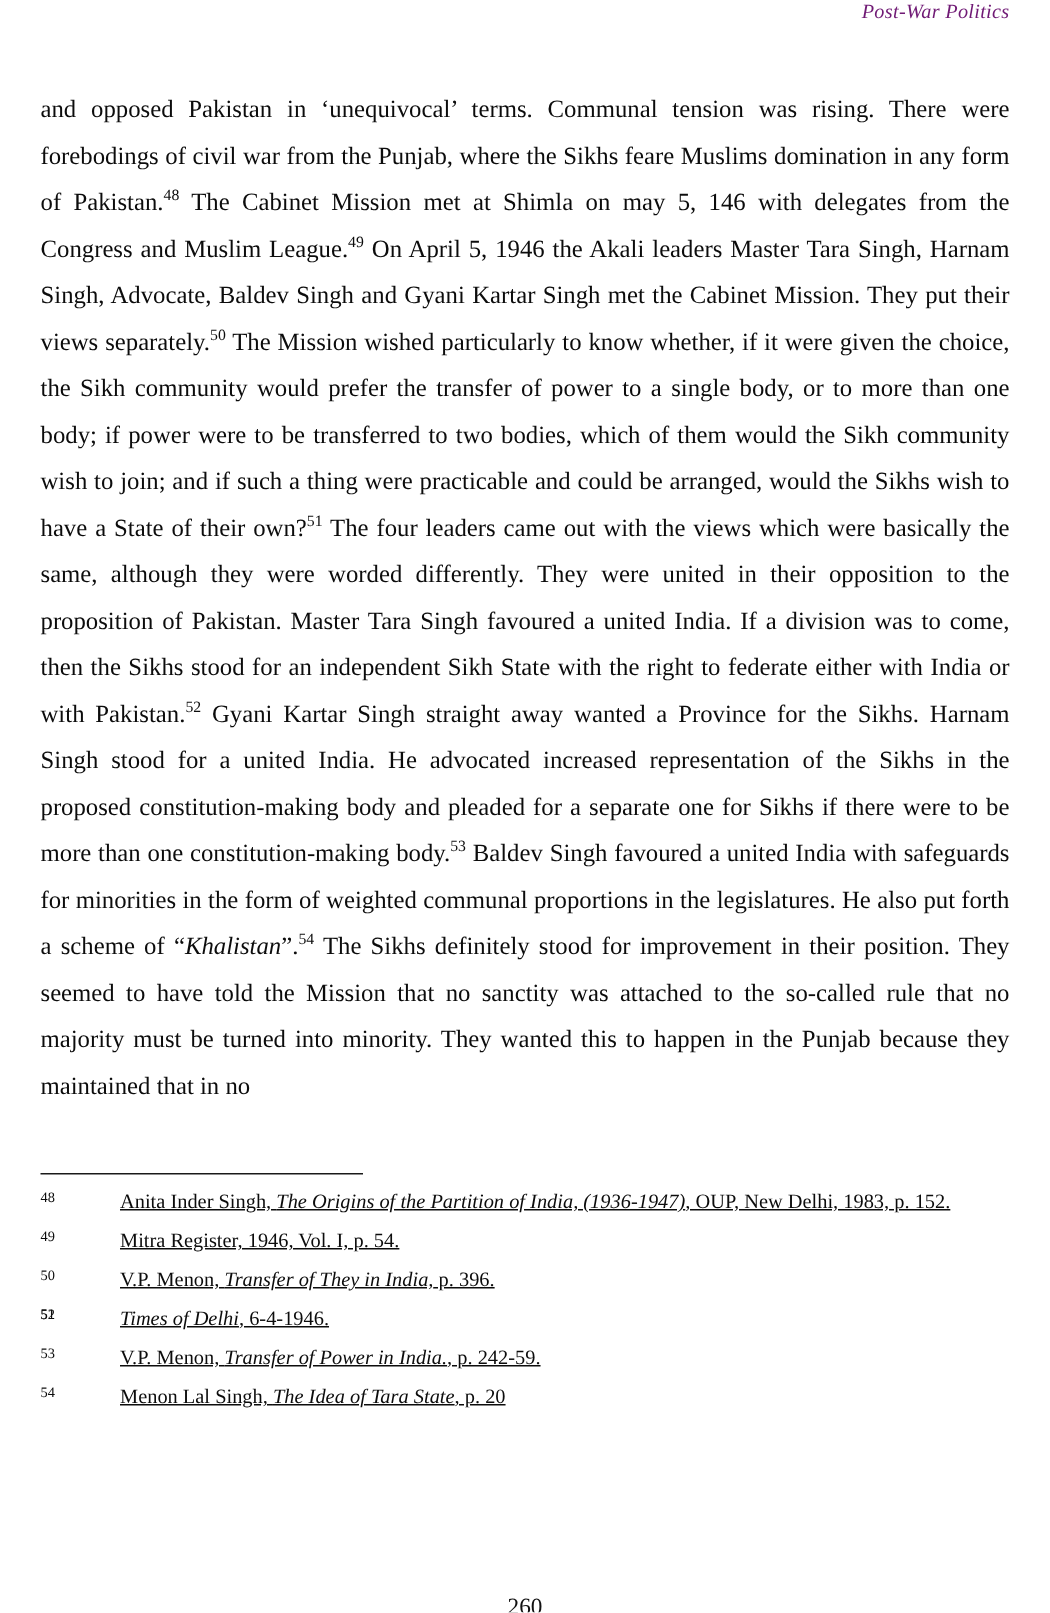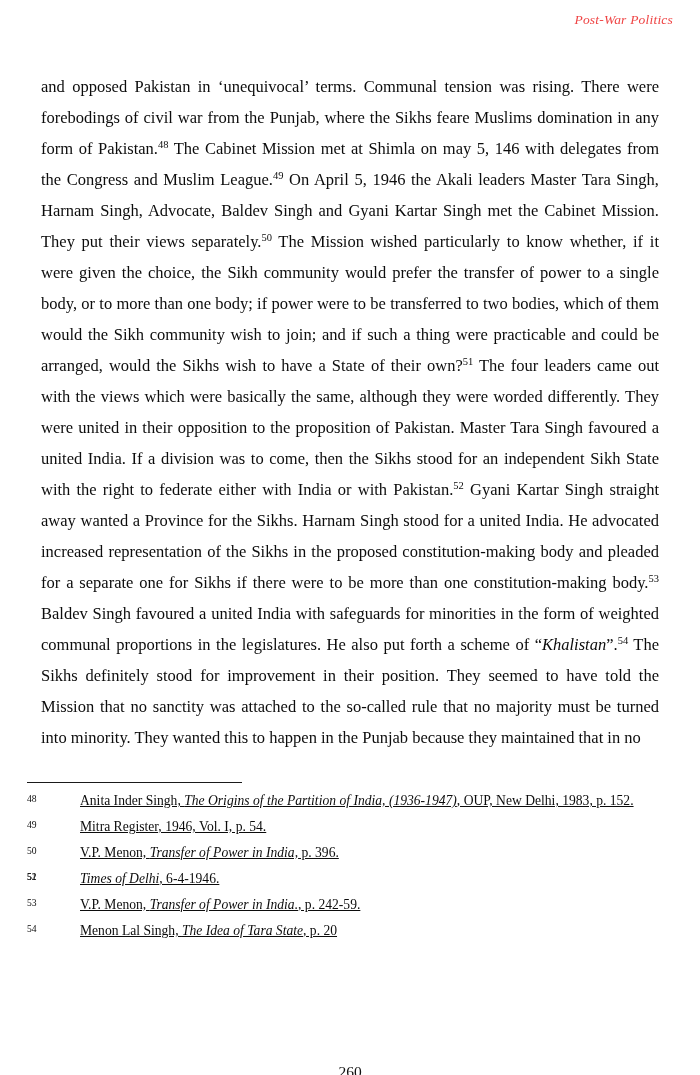--- a/index.html
+++ b/index.html
@@ -14,44 +14,44 @@
     background: #ffffff;
     overflow: hidden;
     font-family: "Liberation Serif", "DejaVu Serif", serif;
     color: #000000;
     box-sizing: border-box;
   }
 
   
   .running-header {
     position: absolute;
-    top: 12px;
+    top: 0;
     left: 27px;
     right: 27px;
     text-align: right;
     font-style: italic;
     font-size: 13.5px;
     letter-spacing: 0.2px;
-    color: #ef4444;
+    color: #701a75;
   }
 
   
   .body-block {
     position: absolute;
     top: 57px;
     left: 27px;
     width: 646px;
     font-size: 16.5px;
     line-height: 31px;
     text-align: justify;
     text-justify: inter-word;
     color: #0c0c0c;
   }
   .body-block p {
-    margin: 14px;
+    margin: 0;
     text-indent: 0;
   }
   sup {
     font-size: 10.5px;
     line-height: 0;
     vertical-align: super;
   }
   .ital { font-style: italic; }
 
   
@@ -109,21 +109,21 @@
 
   <div class="body-block">
     <p id="body-paragraph"><span>and opposed Pakistan in ‘unequivocal’ terms. Communal tension was rising. There were forebodings of civil war from the Punjab, where the Sikhs feare Muslims domination in any form of Pakistan.</span><sup>48</sup><span> The Cabinet Mission met at Shimla on may 5, 146 with delegates from the Congress and Muslim League.</span><sup>49</sup><span> On April 5, 1946 the Akali leaders Master Tara Singh, Harnam Singh, Advocate, Baldev Singh and Gyani Kartar Singh met the Cabinet Mission. They put their views separately.</span><sup>50</sup><span> The Mission wished particularly to know whether, if it were given the choice, the Sikh community would prefer the transfer of power to a single body, or to more than one body; if power were to be transferred to two bodies, which of them would the Sikh community wish to join; and if such a thing were practicable and could be arranged, would the Sikhs wish to have a State of their own?</span><sup>51</sup><span> The four leaders came out with the views which were basically the same, although they were worded differently. They were united in their opposition to the proposition of Pakistan. Master Tara Singh favoured a united India. If a division was to come, then the Sikhs stood for an independent Sikh State with the right to federate either with India or with Pakistan.</span><sup>52</sup><span> Gyani Kartar Singh straight away wanted a Province for the Sikhs. Harnam Singh stood for a united India. He advocated increased representation of the Sikhs in the proposed constitution-making body and pleaded for a separate one for Sikhs if there were to be more than one constitution-making body.</span><sup>53</sup><span> Baldev Singh favoured a united India with safeguards for minorities in the form of weighted communal proportions in the legislatures. He also put forth a scheme of “</span><span class="ital">Khalistan</span><span>”.</span><sup>54</sup><span> The Sikhs definitely stood for improvement in their position. They seemed to have told the Mission that no sanctity was attached to the so-called rule that no majority must be turned into minority. They wanted this to happen in the Punjab because they maintained that in no</span></p>
   </div>
 
   <div class="footnote-area">
     <div class="footnote-rule"></div>
     <div id="footnote-list">
         <div class="footnote"><span class="fn-num">48</span><span class="fn-text"><span>Anita Inder Singh, </span><span class="ital">The Origins of the Partition of India, (1936-1947)</span><span>, OUP, New Delhi, 1983, p. 152.</span></span></div>
         <div class="footnote"><span class="fn-num">49</span><span class="fn-text"><span>Mitra Register, 1946, Vol. I, p. 54.</span></span></div>
-        <div class="footnote"><span class="fn-num">50</span><span class="fn-text"><span>V.P. Menon, </span><span class="ital">Transfer of Power in India,</span><span> p. 396.</span></span></div>
+        <div class="footnote"><span class="fn-num">50</span><span class="fn-text"><span>V.P. Menon, </span><span class="ital">Transfer of They in India,</span><span> p. 396.</span></span></div>
         <div class="footnote"><span class="fn-num">51</span></div>
         <div class="footnote"><span class="fn-num">52</span><span class="fn-text"><span class="ital">Times of Delhi</span><span>, 6-4-1946.</span></span></div>
         <div class="footnote"><span class="fn-num">53</span><span class="fn-text"><span>V.P. Menon, </span><span class="ital">Transfer of Power in India.</span><span>, p. 242-59.</span></span></div>
         <div class="footnote"><span class="fn-num">54</span><span class="fn-text"><span>Menon Lal Singh, </span><span class="ital">The Idea of Tara State</span><span>, p. 20</span></span></div>
       </div>
   </div>
 
   <div class="page-number">260</div>
 
 </div>

